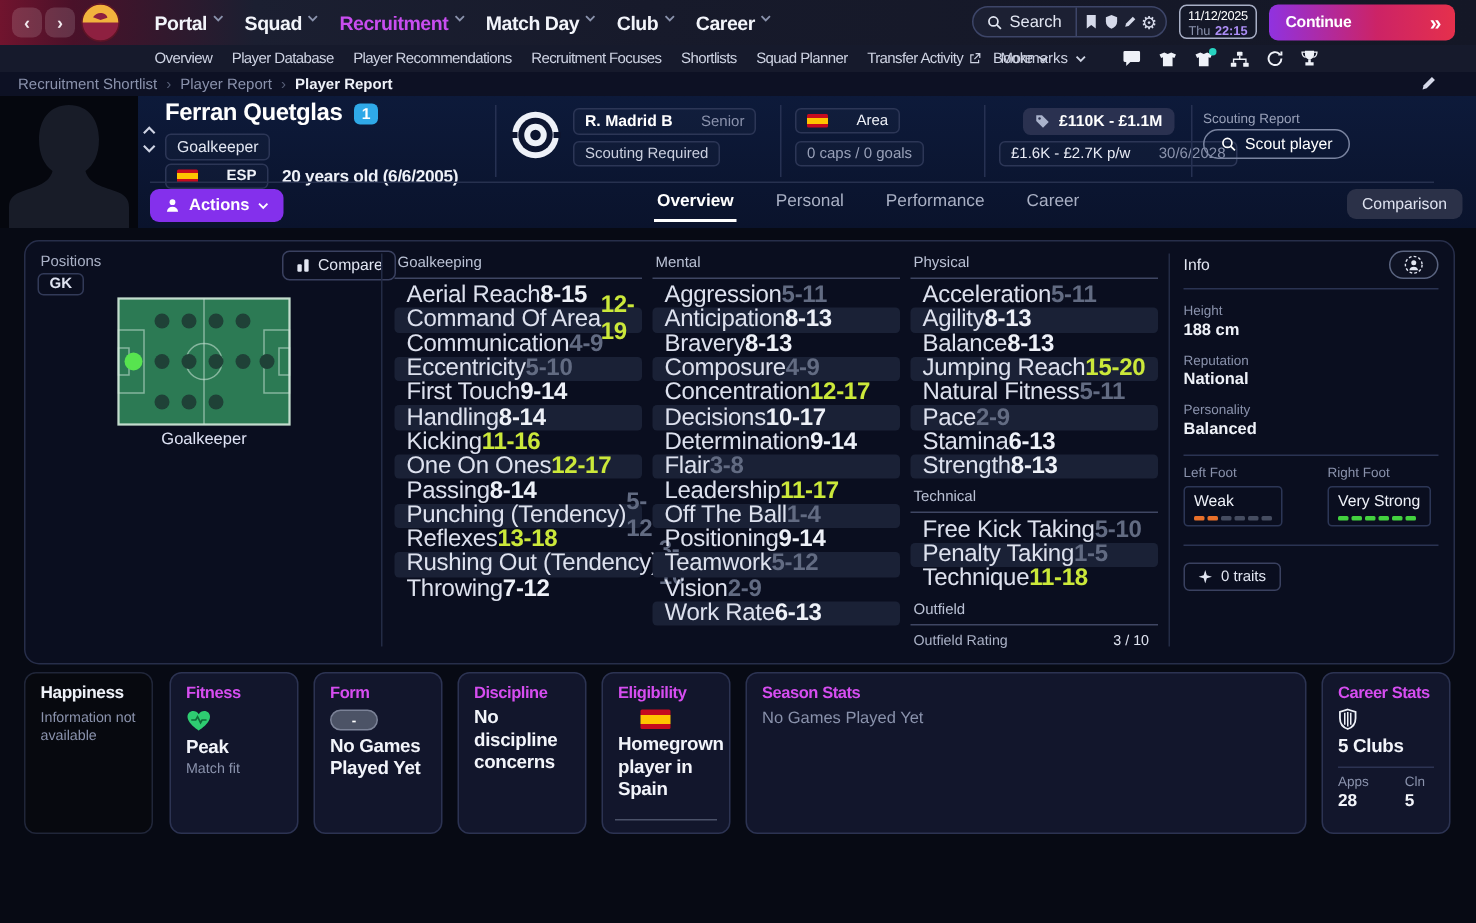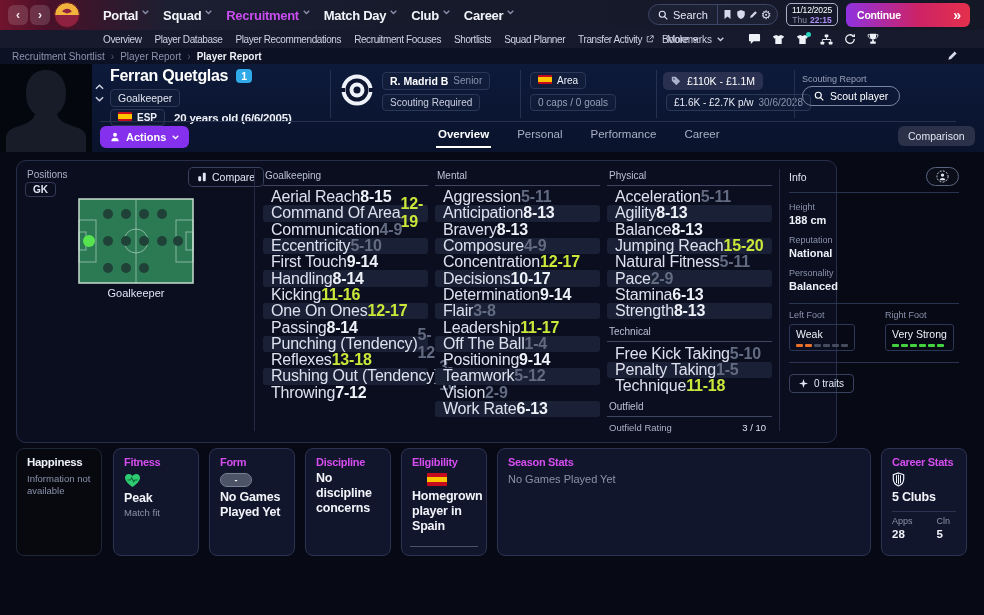--- a/index.html
+++ b/index.html
@@ -62,54 +62,54 @@
   
   #pheader{position:absolute;left:0;top:64px;width:984px;height:88px;
     background:linear-gradient(180deg,#0d1a3a,#0a132c)}
   #photo{position:absolute;left:0;top:0;width:92px;height:88px;background:#05070e}
   #stepper{position:absolute;left:95px;top:20px;display:flex;flex-direction:column;gap:6px;color:#cfd4e4}
   #stepper .stp{cursor:pointer}
   #name-row{position:absolute;left:110px;top:3px;display:flex;align-items:center;gap:8px}
   #player-name{font-size:16px;font-weight:bold;letter-spacing:-.3px;color:#fff;white-space:nowrap}
   .numbadge{background:#2fa9e8;color:#fff;font-weight:bold;font-size:10.5px;border-radius:4px;padding:1px 5px}
   .hbox{border:1px solid #2c3656;border-radius:4px;padding:2px 7px;font-size:10px;
-    display:inline-flex;gap:5px;background:rgba(255,255,255,.02);white-space:nowrap;box-sizing:border-box}
+    display:inline-flex;gap:19px;align-items:center;background:rgba(255,255,255,.02);white-space:nowrap;box-sizing:border-box}
   #pos-badge{position:absolute;left:110px;top:25px;color:#e2e6f2;font-size:10.5px}
   #nat-row{position:absolute;left:110px;top:45px;display:flex;align-items:center;gap:9px}
   .flag-esp{width:14px;height:9px;border-radius:1px;
     background:linear-gradient(180deg,#c60b1e 0 27%,#ffc400 27% 73%,#c60b1e 73% 100%)}
   #esp-box{font-weight:bold;color:#eef1f8}
   #age-text{font-size:11.5px;font-weight:bold;color:#eef1f8;letter-spacing:-.2px}
   .vdiv{position:absolute;top:6px;height:48px;width:1px;background:#263152}
   #club-icon{position:absolute;left:340px;top:9px}
   #club-box{position:absolute;left:382px;top:8px}
   #club-name{font-weight:bold;color:#fff;font-size:10.5px}
   #club-status{color:#8a92ac}
   #scout-req-box{position:absolute;left:382px;top:30px;color:#c9cede}
   #nation-box{position:absolute;left:530px;top:8px;color:#eef1f8}
   #caps-box{position:absolute;left:530px;top:30px;color:#98a0b8}
-  #value-box{position:absolute;left:663px;top:8px;background:#2a3150;border-radius:5px;padding:3px 8px;
-    display:flex;gap:6px;align-items:center;font-weight:normal;font-size:10.5px;color:#fff}
+  #value-box{position:absolute;left:682px;top:8px;background:#2a3150;border-radius:5px;padding:3px 8px;
+    display:flex;gap:6px;align-items:center;font-weight:bold;font-size:10.5px;color:#fff}
   #value-box .tagic{color:#aab3cc}
   #wage-box{position:absolute;left:666px;top:30px}
   #wage-amount{color:#e8ebf5}
   #wage-expiry{color:#8a92ac}
   #scout-label{position:absolute;left:802px;top:10px;font-size:9px;color:#98a0b8}
   #scout-btn{position:absolute;left:802px;top:22px;border:1px solid #7a84a0;border-radius:12px;
     padding:3px 11px;font-size:10.5px;color:#fff;display:flex;gap:6px;align-items:center;cursor:pointer}
   #header-line{position:absolute;left:100px;right:28px;top:57px;height:1px;background:#27314f}
   #actions-btn{position:absolute;left:100px;top:62px;height:22px;background:#8430ec;border-radius:6px;
     display:flex;align-items:center;gap:6px;padding:0 10px;font-size:11px;font-weight:bold;color:#fff;cursor:pointer}
   #tabs{position:absolute;left:436px;top:60px;display:flex;gap:24px;font-size:11.5px}
   .tab{padding:4px 2px 6px;color:#a9b0c4;cursor:pointer}
   .tab.active{color:#fff;font-weight:bold;border-bottom:2px solid #fff}
   #comparison-btn{position:absolute;left:898px;top:62px;background:#2b3148;border-radius:6px;
     padding:4px 10px;font-size:10.5px;color:#dfe3f0;cursor:pointer}
   
-  #main{position:absolute;left:16px;top:160px;width:821px;height:283px;background:#0a0e1f;
+  #main{position:absolute;left:16px;top:160px;width:954px;height:283px;background:#0a0e1f;
     border:1px solid #272e4a;border-radius:10px;box-sizing:border-box}
   #positions-label{position:absolute;left:10px;top:8px;font-size:10px;color:#aab1c6}
   #gk-badge{position:absolute;left:8px;top:21px;border:1px solid #323a58;border-radius:4px;
     padding:1px 7px;font-size:10px;font-weight:bold;color:#dfe3f0}
   #compare-btn{position:absolute;left:171px;top:6px;border:1px solid #3a4160;border-radius:5px;
     padding:3px 8px;font-size:10.5px;color:#e2e6f2;display:flex;gap:5px;align-items:center;cursor:pointer}
   #pitch{position:absolute;left:61px;top:37px}
   #pitch-caption{position:absolute;left:61px;top:126px;width:116px;text-align:center;font-size:11px;color:#dfe3f5}
   .col-div{position:absolute;top:8px;height:262px;width:1px;background:#232b45}
   .attr-col{position:absolute;top:8px;width:165px}

